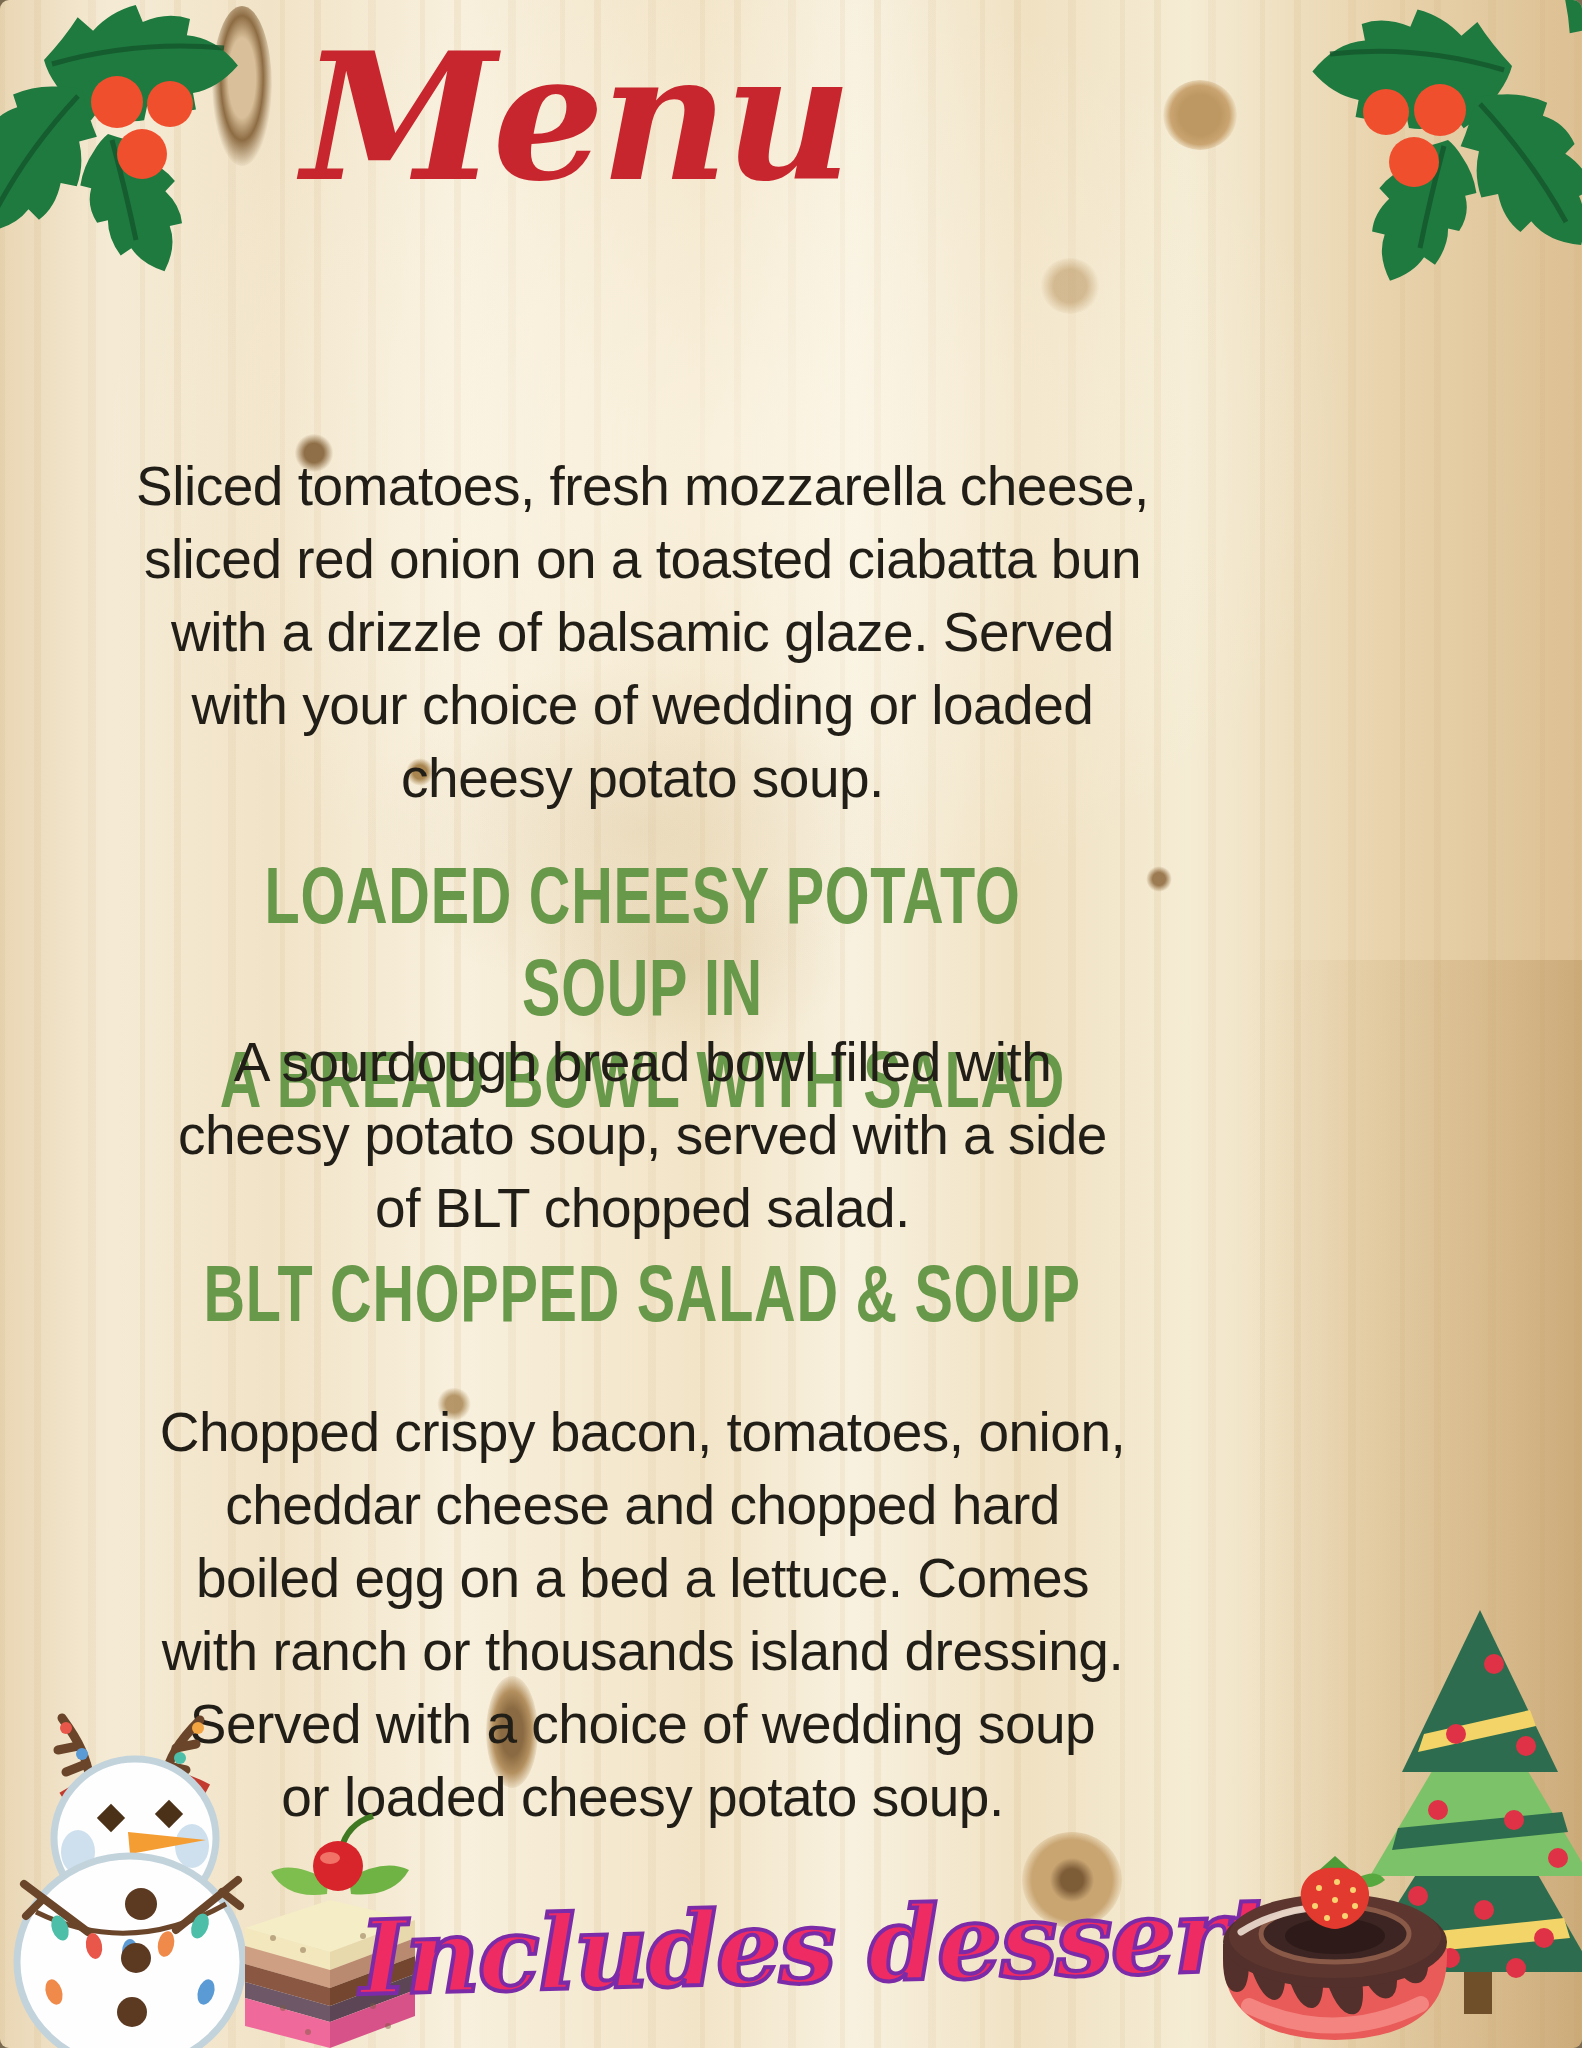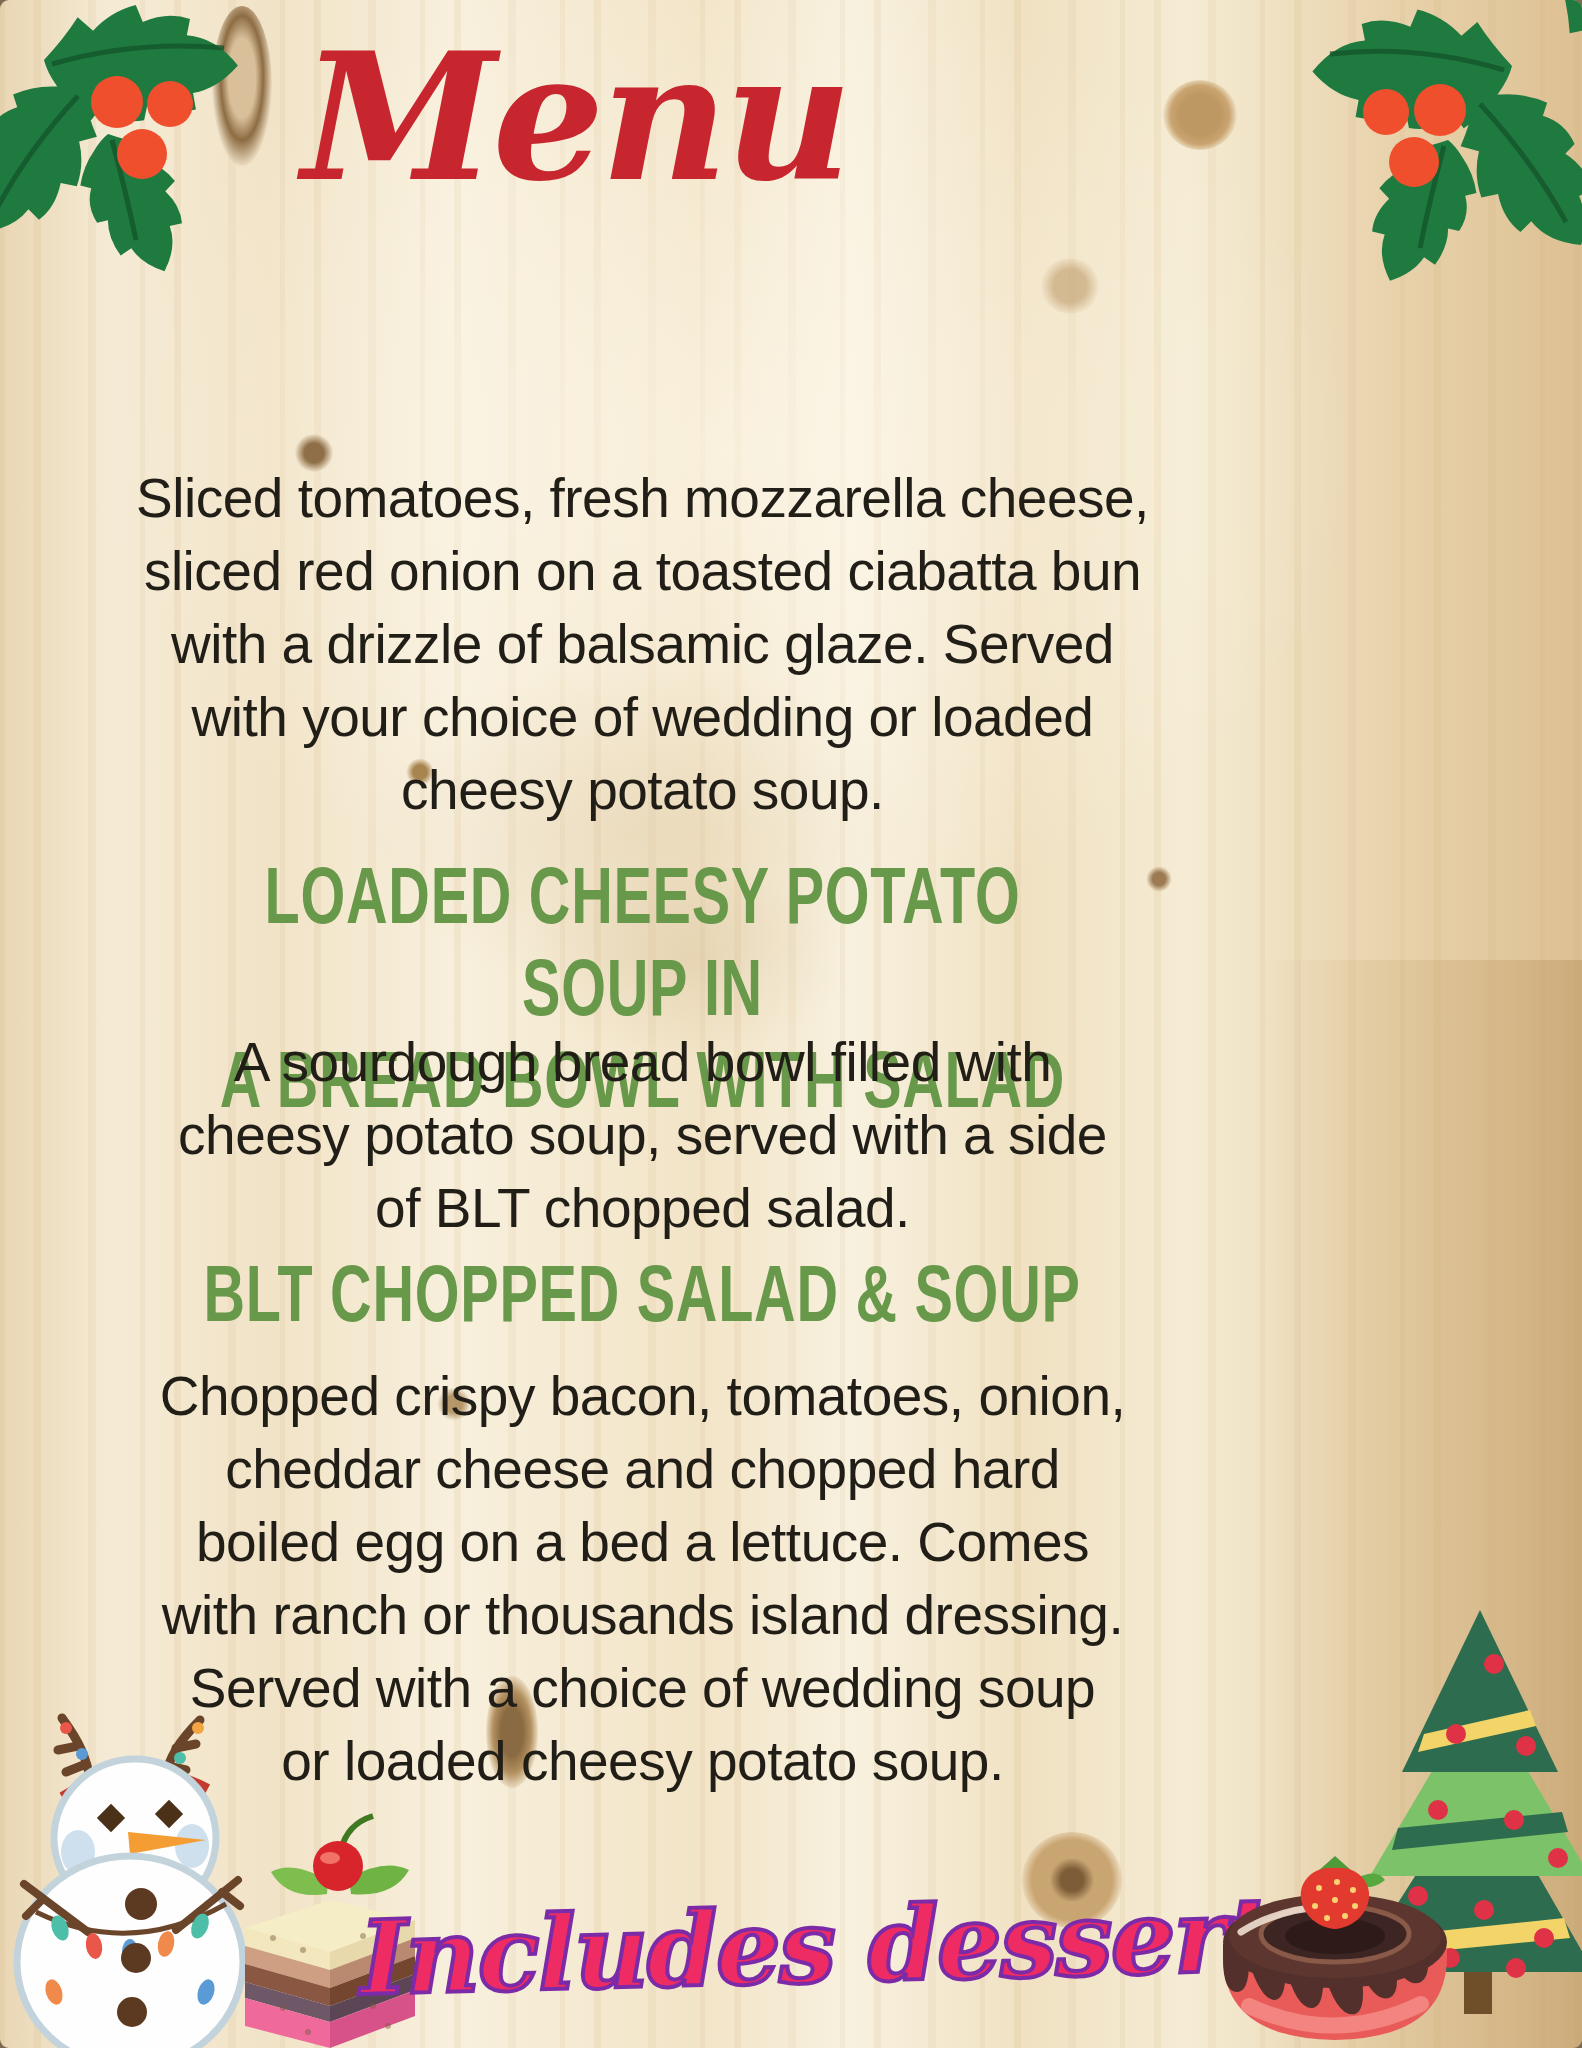--- a/index.html
+++ b/index.html
@@ -53,23 +53,23 @@
     transform-origin:50% 50%;
     letter-spacing:1px;
   }
   .desc{
     color:#211d17;
     font-size:55px;line-height:73px;
     white-space:pre-line;
     font-weight:500;
     letter-spacing:-.5px;
   }
-  .h1{top:350px;} .p1{top:462px;}
+  .h1{top:350px;} .p1{top:450px;}
   .h2{top:850px;} .p2{top:1026px;}
-  .h3{top:1248px;} .p3{top:1360px;}
+  .h3{top:1248px;} .p3{top:1396px;}
   .deco{position:absolute;}
 </style>
 </head>
 <body>
 
 <div class="page">
 
   <div class="shade-right"></div>
   <div class="blob" style="left:360px;top:660px;width:560px;height:340px;background:radial-gradient(ellipse, rgba(187,152,98,.17), rgba(187,152,98,0) 70%);"></div>
   <div class="blob" style="left:520px;top:860px;width:330px;height:200px;background:radial-gradient(ellipse, rgba(172,136,84,.15), rgba(172,136,84,0) 70%);"></div>

